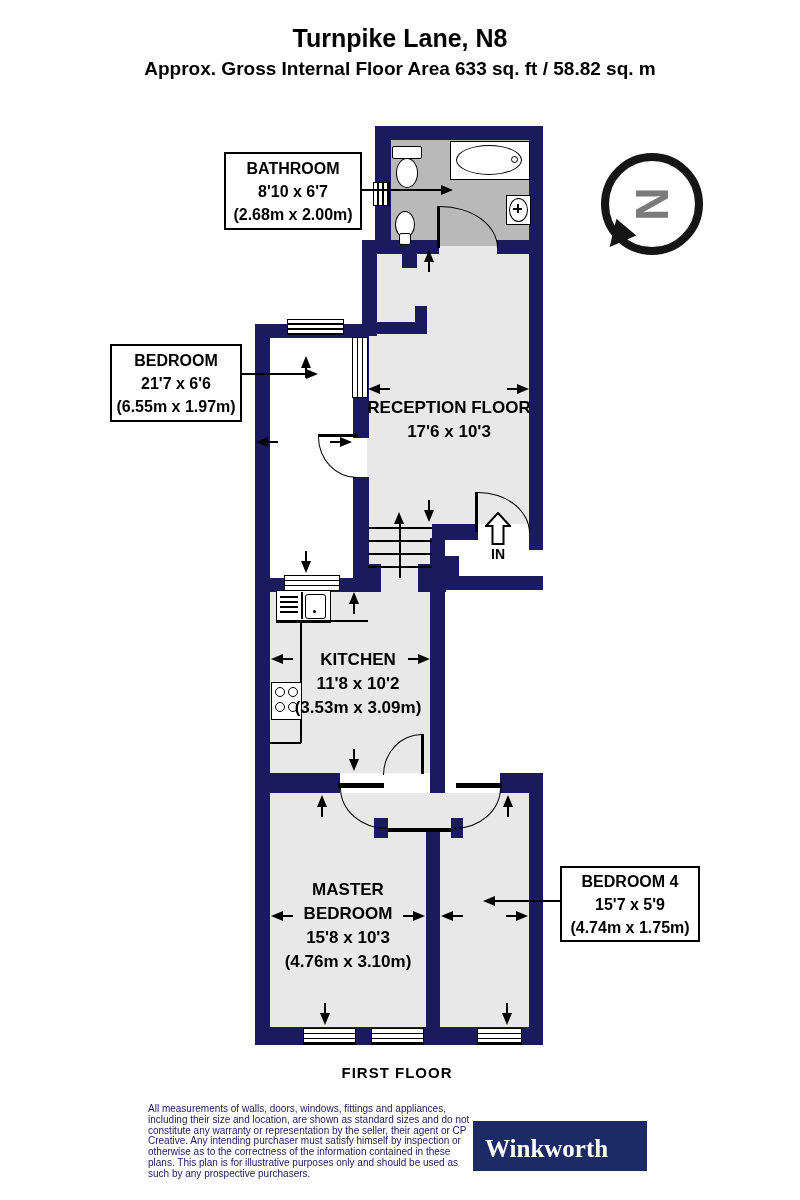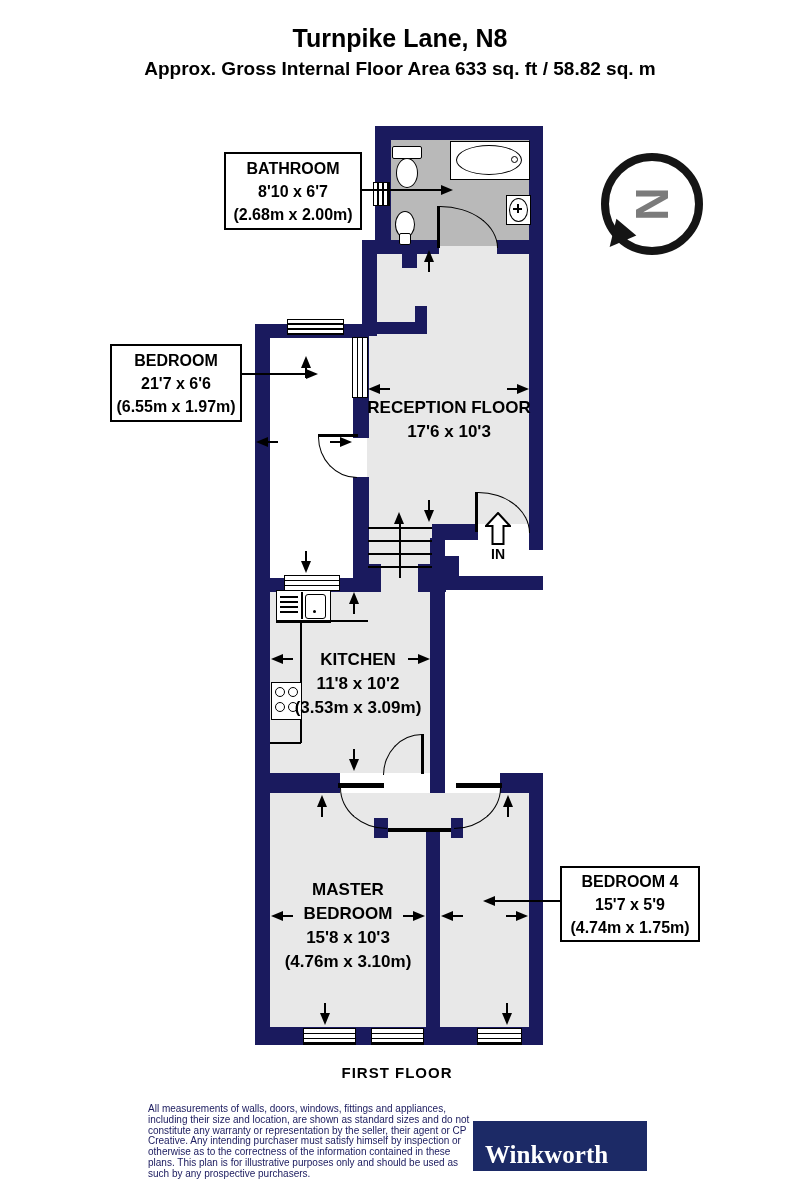--- a/index.html
+++ b/index.html
@@ -32,21 +32,21 @@
   .boxlabel{position:absolute;background:#fff;border:2px solid #000;font-weight:bold;font-size:16px;
             line-height:23px;text-align:center;white-space:nowrap;display:flex;flex-direction:column;justify-content:center;}
   .boxlabel span{display:block;}
   #title{position:absolute;top:24px;left:0;width:800px;text-align:center;font-size:25px;font-weight:bold;}
   #subtitle{position:absolute;top:58px;left:0;width:800px;text-align:center;font-size:19px;font-weight:bold;}
   #firstfloor{position:absolute;top:1064px;left:297px;width:200px;text-align:center;
               font-size:15px;font-weight:600;letter-spacing:1px;}
   #disclaimer{position:absolute;top:1104px;left:148px;width:326px;font-size:10px;line-height:10.8px;
               color:#1a1a5e;text-align:left;}
   #brand{position:absolute;top:1121px;left:473px;width:174px;height:50px;background:#1c2a66;}
-  #brand span{display:block;padding:20px 0 0 12px;color:#fff;font-family:"Liberation Serif",serif;
+  #brand span{display:block;padding:14px 0 0 12px;color:#fff;font-family:"Liberation Serif",serif;
               font-weight:bold;font-size:25px;}
   #compass-ring{position:absolute;left:601px;top:153px;width:86px;height:86px;border:8px solid #151515;
                 border-radius:50%;display:flex;align-items:center;justify-content:center;}
   #compass-ring span{font-size:46px;font-weight:bold;color:#7b7b7b;transform:rotate(90deg);
                      font-family:"Liberation Sans",sans-serif;}
   #compass-pointer{position:absolute;left:605px;top:224px;width:0;height:0;
                    border-left:13px solid transparent;border-right:13px solid transparent;
                    border-top:26px solid #151515;transform:rotate(40deg);}
   #in-label{position:absolute;left:482px;top:546px;width:32px;text-align:center;font-size:14px;font-weight:bold;}
 </style>

